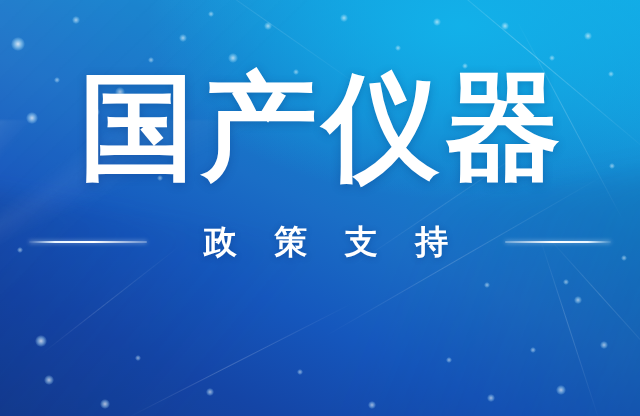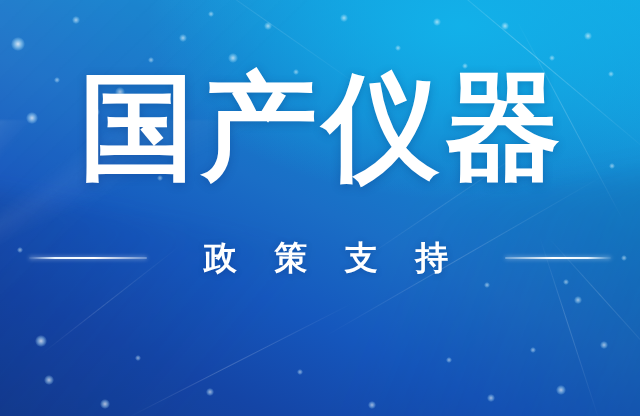--- a/index.html
+++ b/index.html
@@ -124,21 +124,21 @@
     line-height: 1.05;
     font-weight: 700;
     letter-spacing: 6px;
     text-indent: 6px;
     white-space: nowrap;
     text-shadow: 0 2px 10px rgba(0,40,110,0.28);
     user-select: none;
   }
 
   .subrow {
-    margin-top: 48px;
+    margin-top: 32px;
     display: flex;
     align-items: center;
     justify-content: center;
     gap: 44px;
     width: 100%;
   }
   .rule {
     height: 2px;
     border-radius: 2px;
     background: linear-gradient(90deg, rgba(255,255,255,0.15) 0%, #eaf6ff 22%, #ffffff 55%, rgba(255,255,255,0.35) 100%);

